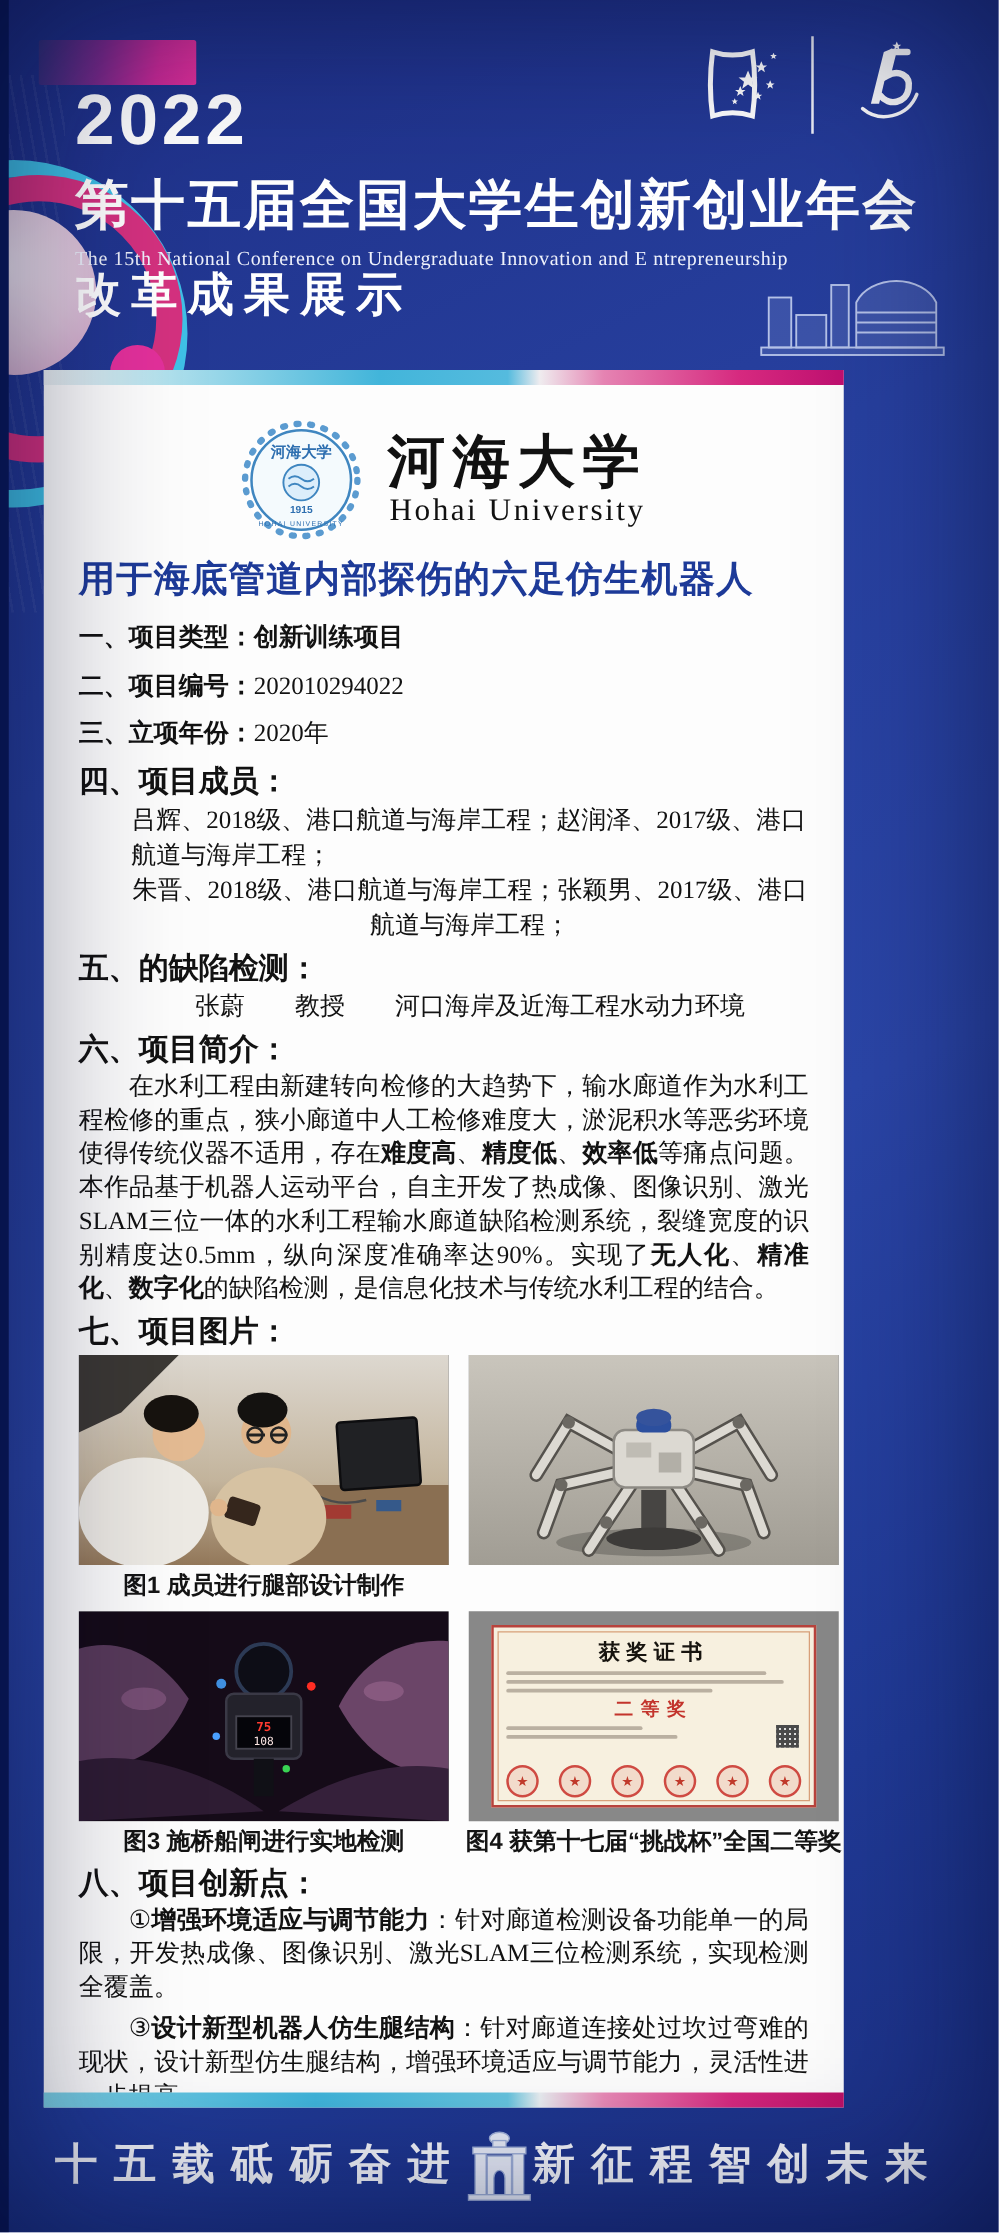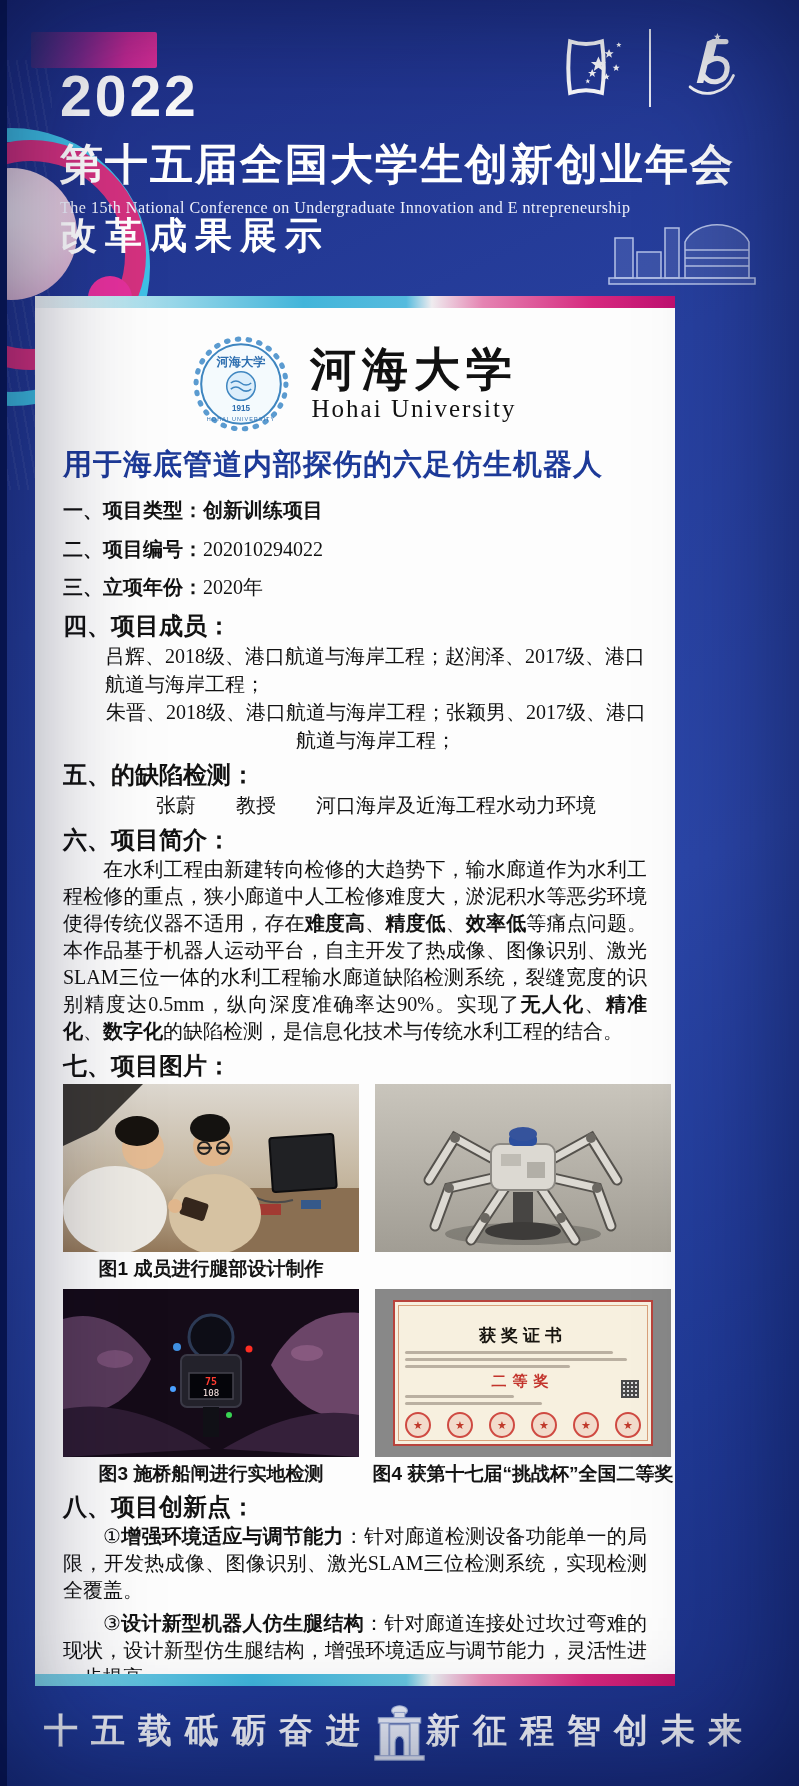--- a/index.html
+++ b/index.html
@@ -57,21 +57,21 @@
   .fig{display:flex;flex-direction:column;align-items:center;}
   .fig .ph{width:296px;overflow:hidden;background:#888;}
   .ph.h1{height:168px;}
   .ph.h2{height:168px;}
   .fig figcaption{margin-top:4px;font-size:19px;font-weight:700;white-space:nowrap;color:#141414;line-height:25px;}
   
   .cert{width:296px;height:168px;background:radial-gradient(circle at 50% 45%,#93302c 0%,#7c2523 55%,#5f1a1a 100%);
     display:flex;align-items:center;justify-content:center;}
   .cert-paper{width:260px;height:146px;background:#f7f0df;border:2px solid #b8433c;outline:1px solid #d8a07a;outline-offset:-6px;
     position:relative;display:flex;flex-direction:column;align-items:center;padding:6px 10px 6px 10px;box-sizing:border-box;}
-  .cert-title{font-size:17px;font-weight:700;letter-spacing:5px;color:#17140f;margin-top:16px;}
+  .cert-title{font-size:17px;font-weight:700;letter-spacing:5px;color:#17140f;margin-top:2px;}
   .cert-bar{height:3px;background:#9a8d80;opacity:.65;border-radius:2px;margin-top:4px;align-self:flex-start;}
   .cert-award{font-size:15px;font-weight:700;color:#c3342c;letter-spacing:6px;margin-top:4px;}
   .cert-qr{position:absolute;right:12px;top:78px;width:18px;height:18px;background-color:#ddd;
     background-image:repeating-linear-gradient(0deg,#4a4a4a 0 2px,transparent 2px 4px),repeating-linear-gradient(90deg,#4a4a4a 0 2px,transparent 2px 4px);}
   .cert-seals{margin-top:auto;width:100%;display:flex;justify-content:space-between;}
   .cert-seal{width:26px;height:26px;border-radius:50%;border:2px solid #cf4a42;background:rgba(207,74,66,.12);
     display:flex;align-items:center;justify-content:center;color:#c0392b;font-size:11px;box-sizing:border-box;}
   
   .footer{position:absolute;left:44px;right:44px;bottom:22px;display:flex;align-items:center;justify-content:space-between;z-index:4;}
   .footer .slogan{color:#f4f6fb;font-size:34px;font-weight:700;letter-spacing:13px;white-space:nowrap;}

